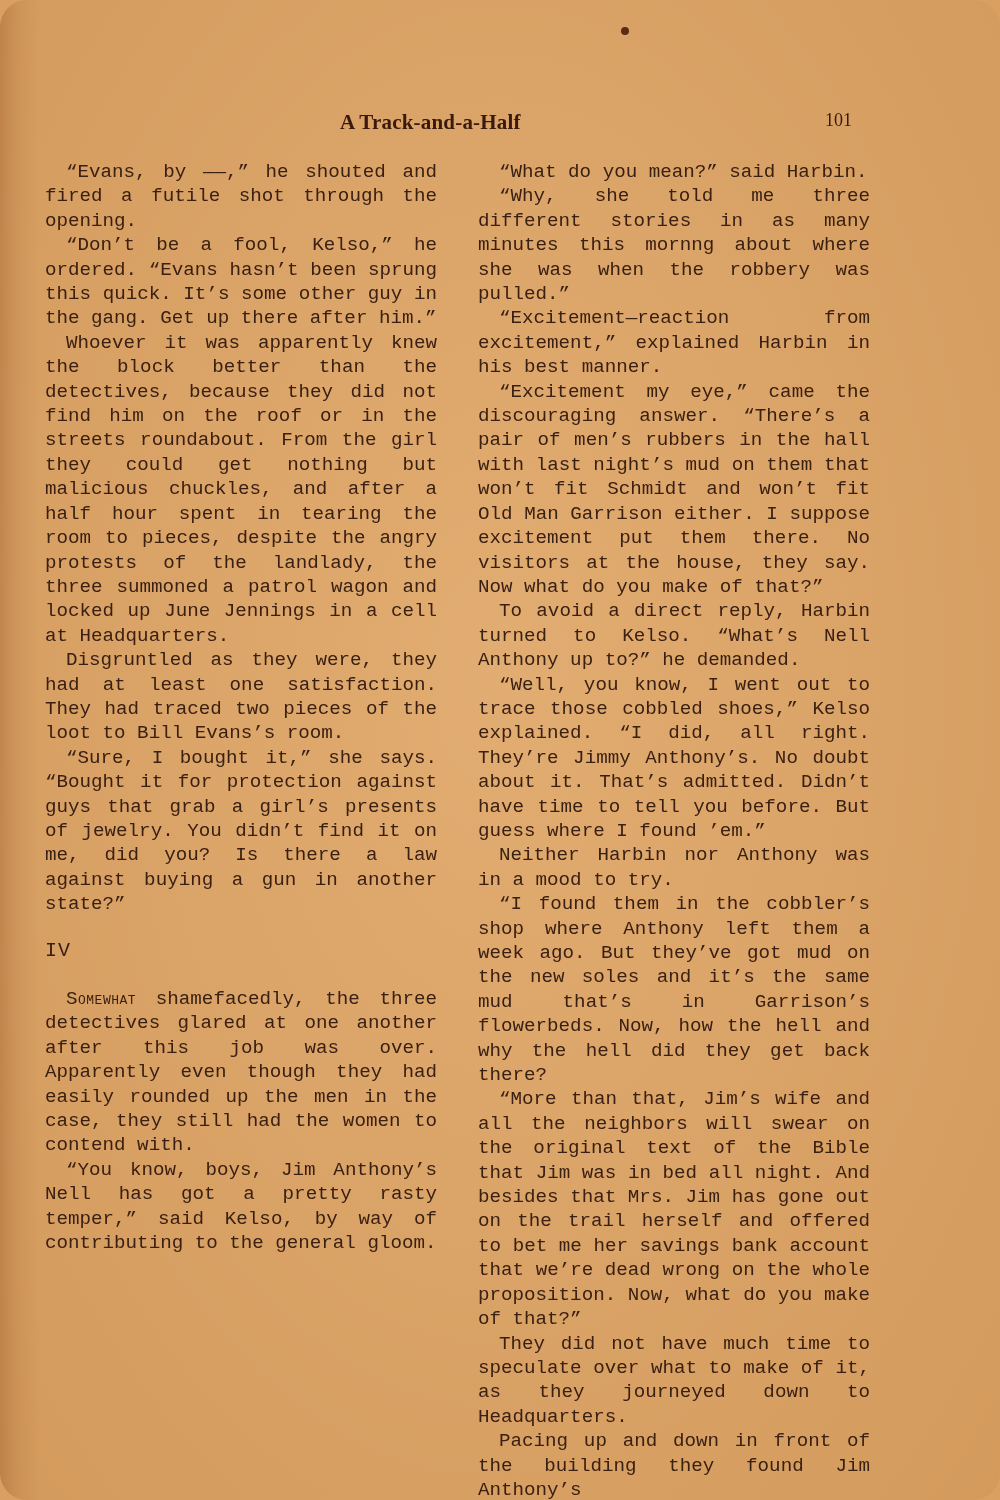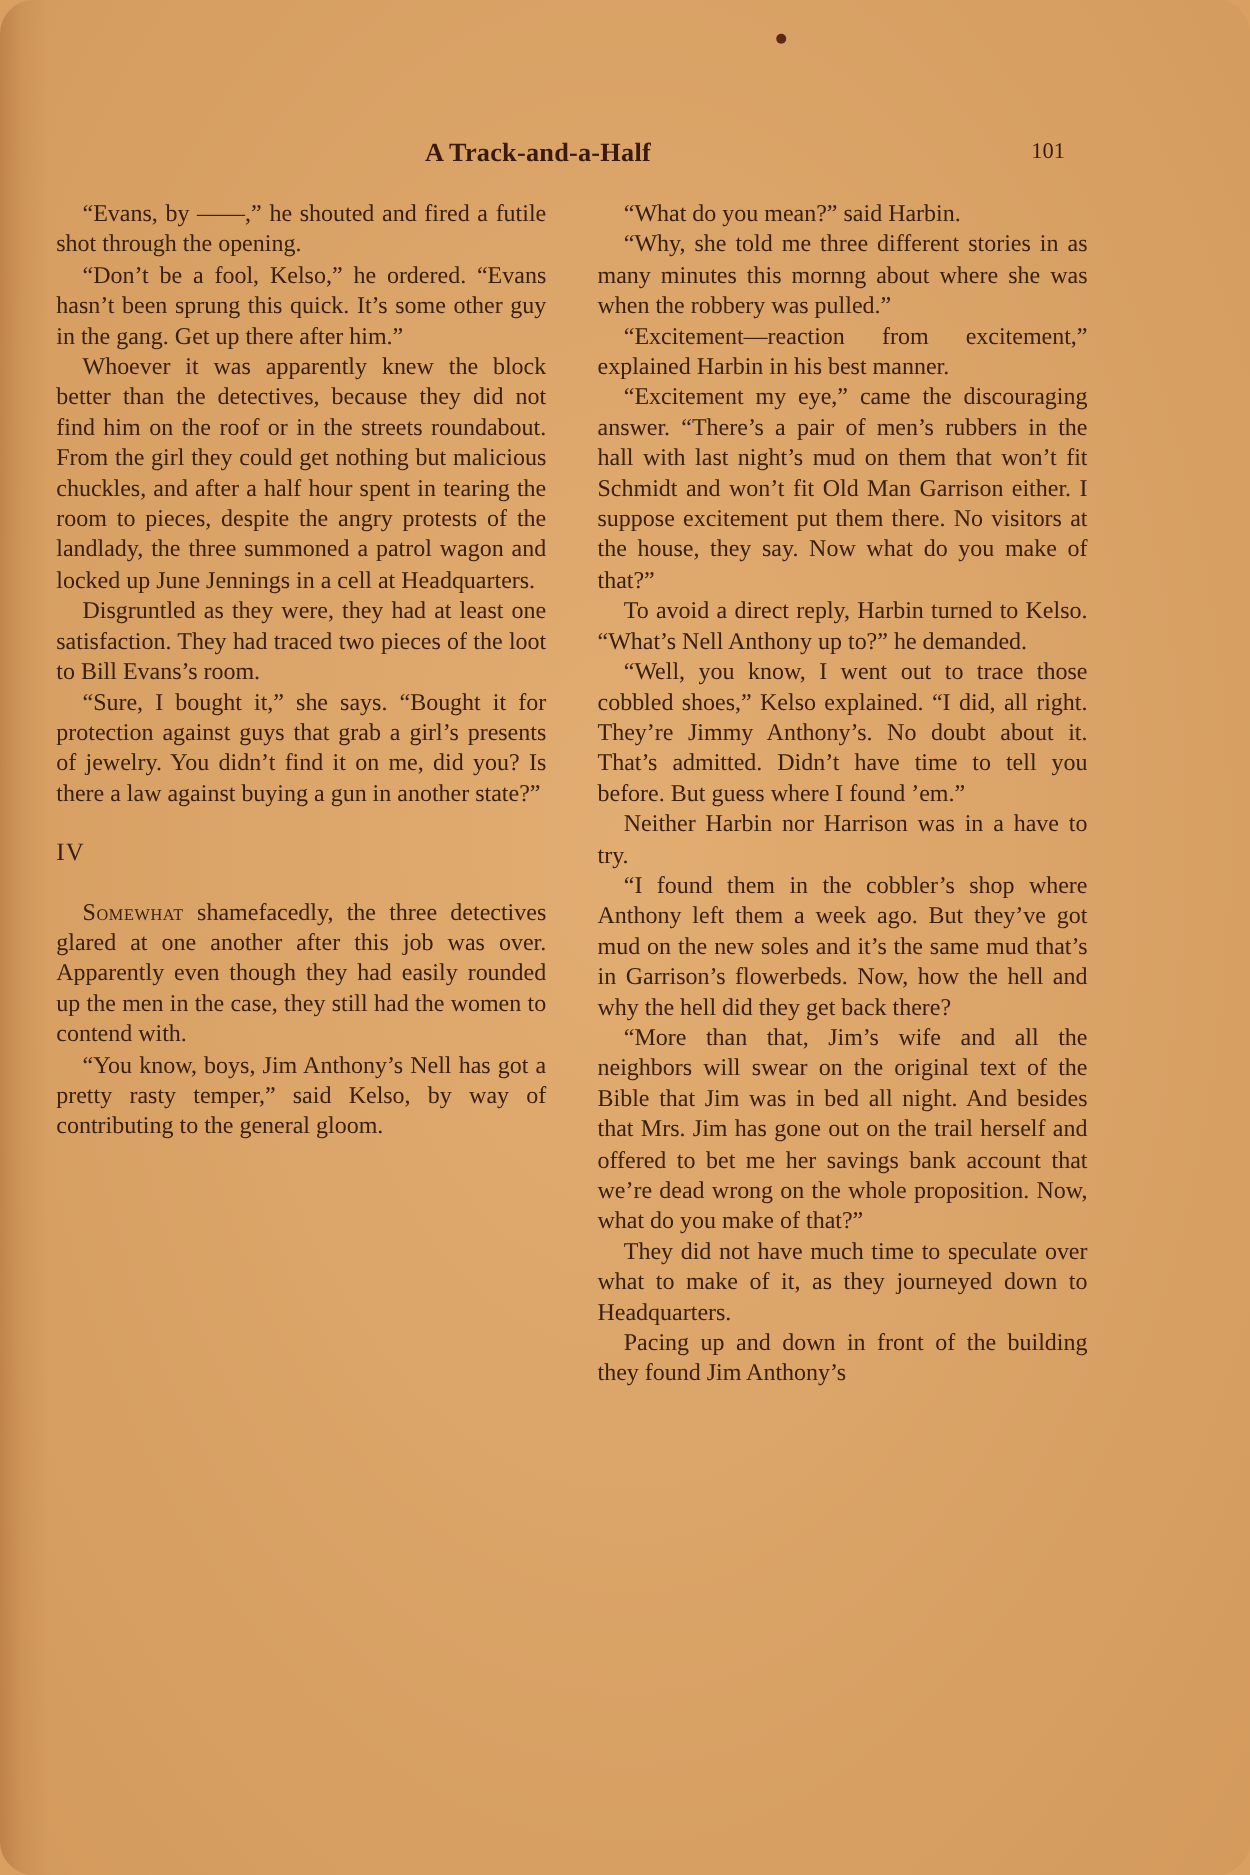--- a/index.html
+++ b/index.html
@@ -55,20 +55,21 @@
       font-size: 18px;
       color: #3a1a0e;
     }
     .column {
       position: absolute;
       top: 160px;
       width: 392px;
       font-size: 19.2px;
       line-height: 24.4px;
       text-align: justify;
+      font-family: Liberation Mono, monospace;
     }
     .col-left { left: 45px; }
     .col-right { left: 478px; }
     .para {
       margin: 0;
       text-indent: 21px;
       hyphens: none;
     }
     .section-heading {
       text-align: left;
@@ -105,19 +106,19 @@
     <p class="para">“You know, boys, Jim Anthony’s Nell has got a pretty rasty temper,” said Kelso, by way of contributing to the general gloom.</p>
   </div>
 
   <div class="column col-right">
     <p class="para">“What do you mean?” said Harbin.</p>
     <p class="para">“Why, she told me three different stories in as many minutes this mornng about where she was when the robbery was pulled.”</p>
     <p class="para">“Excitement—reaction from excitement,” explained Harbin in his best manner.</p>
     <p class="para">“Excitement my eye,” came the discouraging answer.  “There’s a pair of men’s rubbers in the hall with last night’s mud on them that won’t fit Schmidt and won’t fit Old Man Garrison either.  I suppose excitement put them there.  No visitors at the house, they say.  Now what do you make of that?”</p>
     <p class="para">To avoid a direct reply, Harbin turned to Kelso.  “What’s Nell Anthony up to?” he demanded.</p>
     <p class="para">“Well, you know, I went out to trace those cobbled shoes,” Kelso explained. “I did, all right.  They’re Jimmy Anthony’s.  No doubt about it.  That’s admitted.  Didn’t have time to tell you before.  But guess where I found ’em.”</p>
-    <p class="para">Neither Harbin nor Harrison was in a have to try.</p>
+    <p class="para">Neither Harbin nor Anthony was in a mood to try.</p>
     <p class="para">“I found them in the cobbler’s shop where Anthony left them a week ago. But they’ve got mud on the new soles and it’s the same mud that’s in Garrison’s flowerbeds.  Now, how the hell and why the hell did they get back there?</p>
     <p class="para">“More than that, Jim’s wife and all the neighbors will swear on the original text of the Bible that Jim was in bed all night.  And besides that Mrs. Jim has gone out on the trail herself and offered to bet me her savings bank account that we’re dead wrong on the whole proposition.  Now, what do you make of that?”</p>
     <p class="para">They did not have much time to speculate over what to make of it, as they journeyed down to Headquarters.</p>
     <p class="para">Pacing up and down in front of the building they found Jim Anthony’s</p>
   </div>
 </div>
 
 </body></html>

